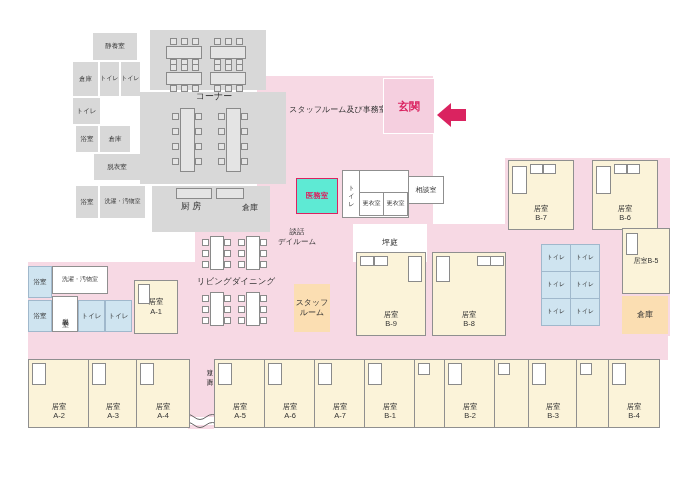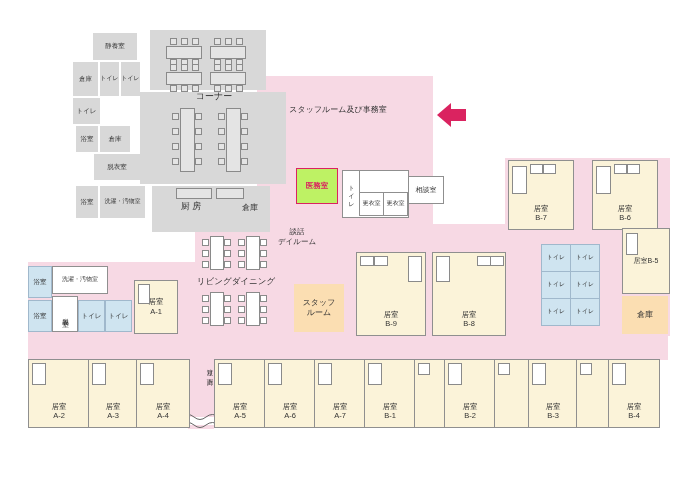--- a/index.html
+++ b/index.html
@@ -78,45 +78,51 @@
     </div>
   <div class="abs gray" style="left:100px;top:186px;width:45px;height:32px">
       <span class="clbl f6">洗濯・汚物室</span>
     </div>
 
   <div class="lbl f9" style="left:178px;top:90px;width:72px;height:14px">コーナー</div>
   <div class="lbl f9" style="left:168px;top:200px;width:46px;height:14px">厨 房</div>
   <div class="lbl f8" style="left:232px;top:201px;width:36px;height:14px">倉庫</div>
 
   <div class="lbl f8" style="left:280px;top:102px;width:116px;height:16px">スタッフルーム及び事務室</div>
+  <div class="abs" style="left:383px;top:78px;width:50px;height:54px;background:#f5cfdf;border:1px solid #fff">
+    <span class="clbl f11 red">玄関</span>
+  </div>
   <div class="abs arrow-head" style="left:437px;top:103px"></div>
   <div class="abs arrow-body" style="left:451px;top:109px;width:15px;height:12px"></div>
 
-  <div class="abs" style="left:296px;top:168px;width:40px;height:34px;background:#bef264;border:1.5px solid #da2360">
+  <div class="abs" style="left:296px;top:178px;width:40px;height:34px;background:#5eead4;border:1.5px solid #da2360">
     <span class="clbl f75 red">医務室</span>
   </div>
   <div class="abs white" style="left:342px;top:170px;width:65px;height:46px">
     <div class="abs" style="left:0;top:0;width:16px;height:44px;border-right:1px solid #8f8f8f;display:flex;align-items:center;justify-content:center">
       <span class="v f6">トイレ</span>
     </div>
     <div class="abs" style="left:16px;top:21px;width:23px;height:22px;border:1px solid #8f8f8f">
         <span class="clbl f6">更衣室</span>
       </div>
     <div class="abs" style="left:40px;top:21px;width:23px;height:22px;border:1px solid #8f8f8f">
         <span class="clbl f6">更衣室</span>
       </div>
   </div>
   <div class="abs white" style="left:408px;top:176px;width:34px;height:26px">
       <span class="clbl f7">相談室</span>
     </div>
 
   <div class="lbl f75" style="left:270px;top:225px;width:54px;height:24px">談話
 デイルーム</div>
+  <div class="abs" style="left:353px;top:224px;width:74px;height:38px;background:#fff">
+    <span class="clbl f8">坪庭</span>
+  </div>
   <div class="lbl f85" style="left:188px;top:275px;width:96px;height:14px">リビングダイニング</div>
-  <div class="abs orange" style="left:294px;top:284px;width:50px;height:48px">
+  <div class="abs orange" style="left:294px;top:284px;width:36px;height:48px">
     <span class="clbl f8">スタッフ
 ルーム</span>
   </div>
 
   <div class="abs cream" style="left:356px;top:252px;width:68px;height:82px">
       <span class="rlbl f75">居室
 B-9</span>
     </div>
   <div class="abs cream" style="left:432px;top:252px;width:72px;height:82px">
       <span class="rlbl f75">居室

